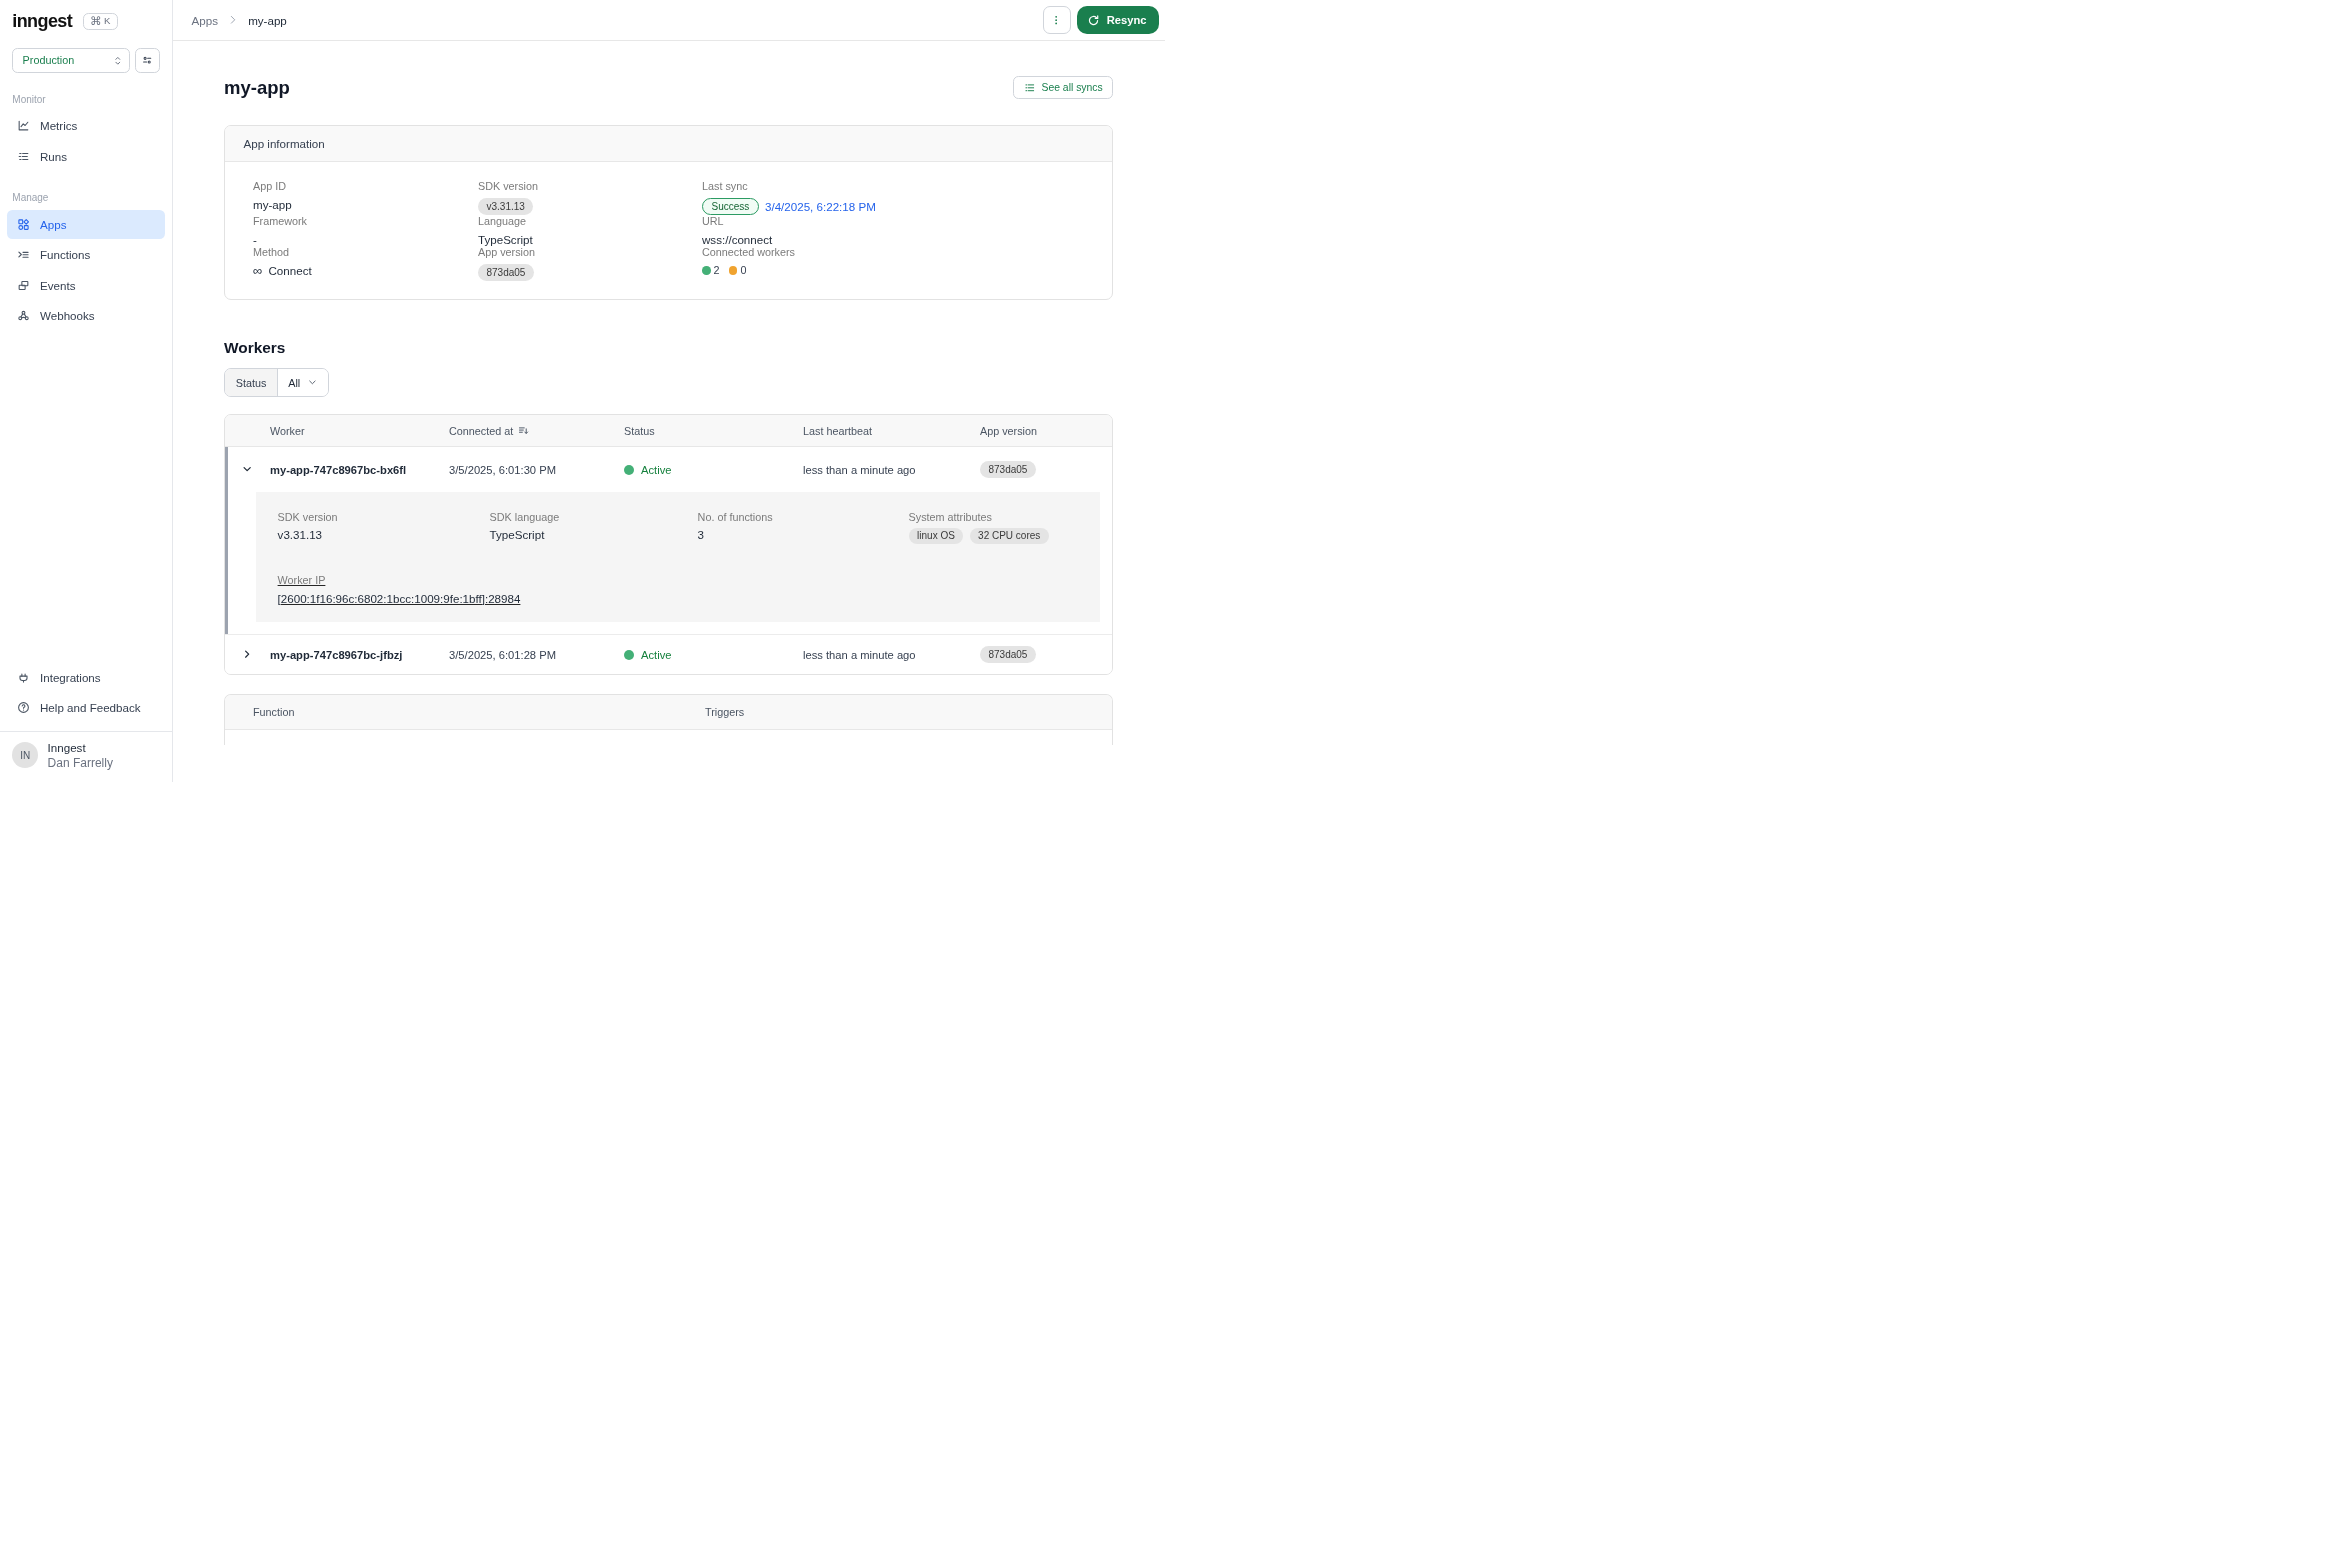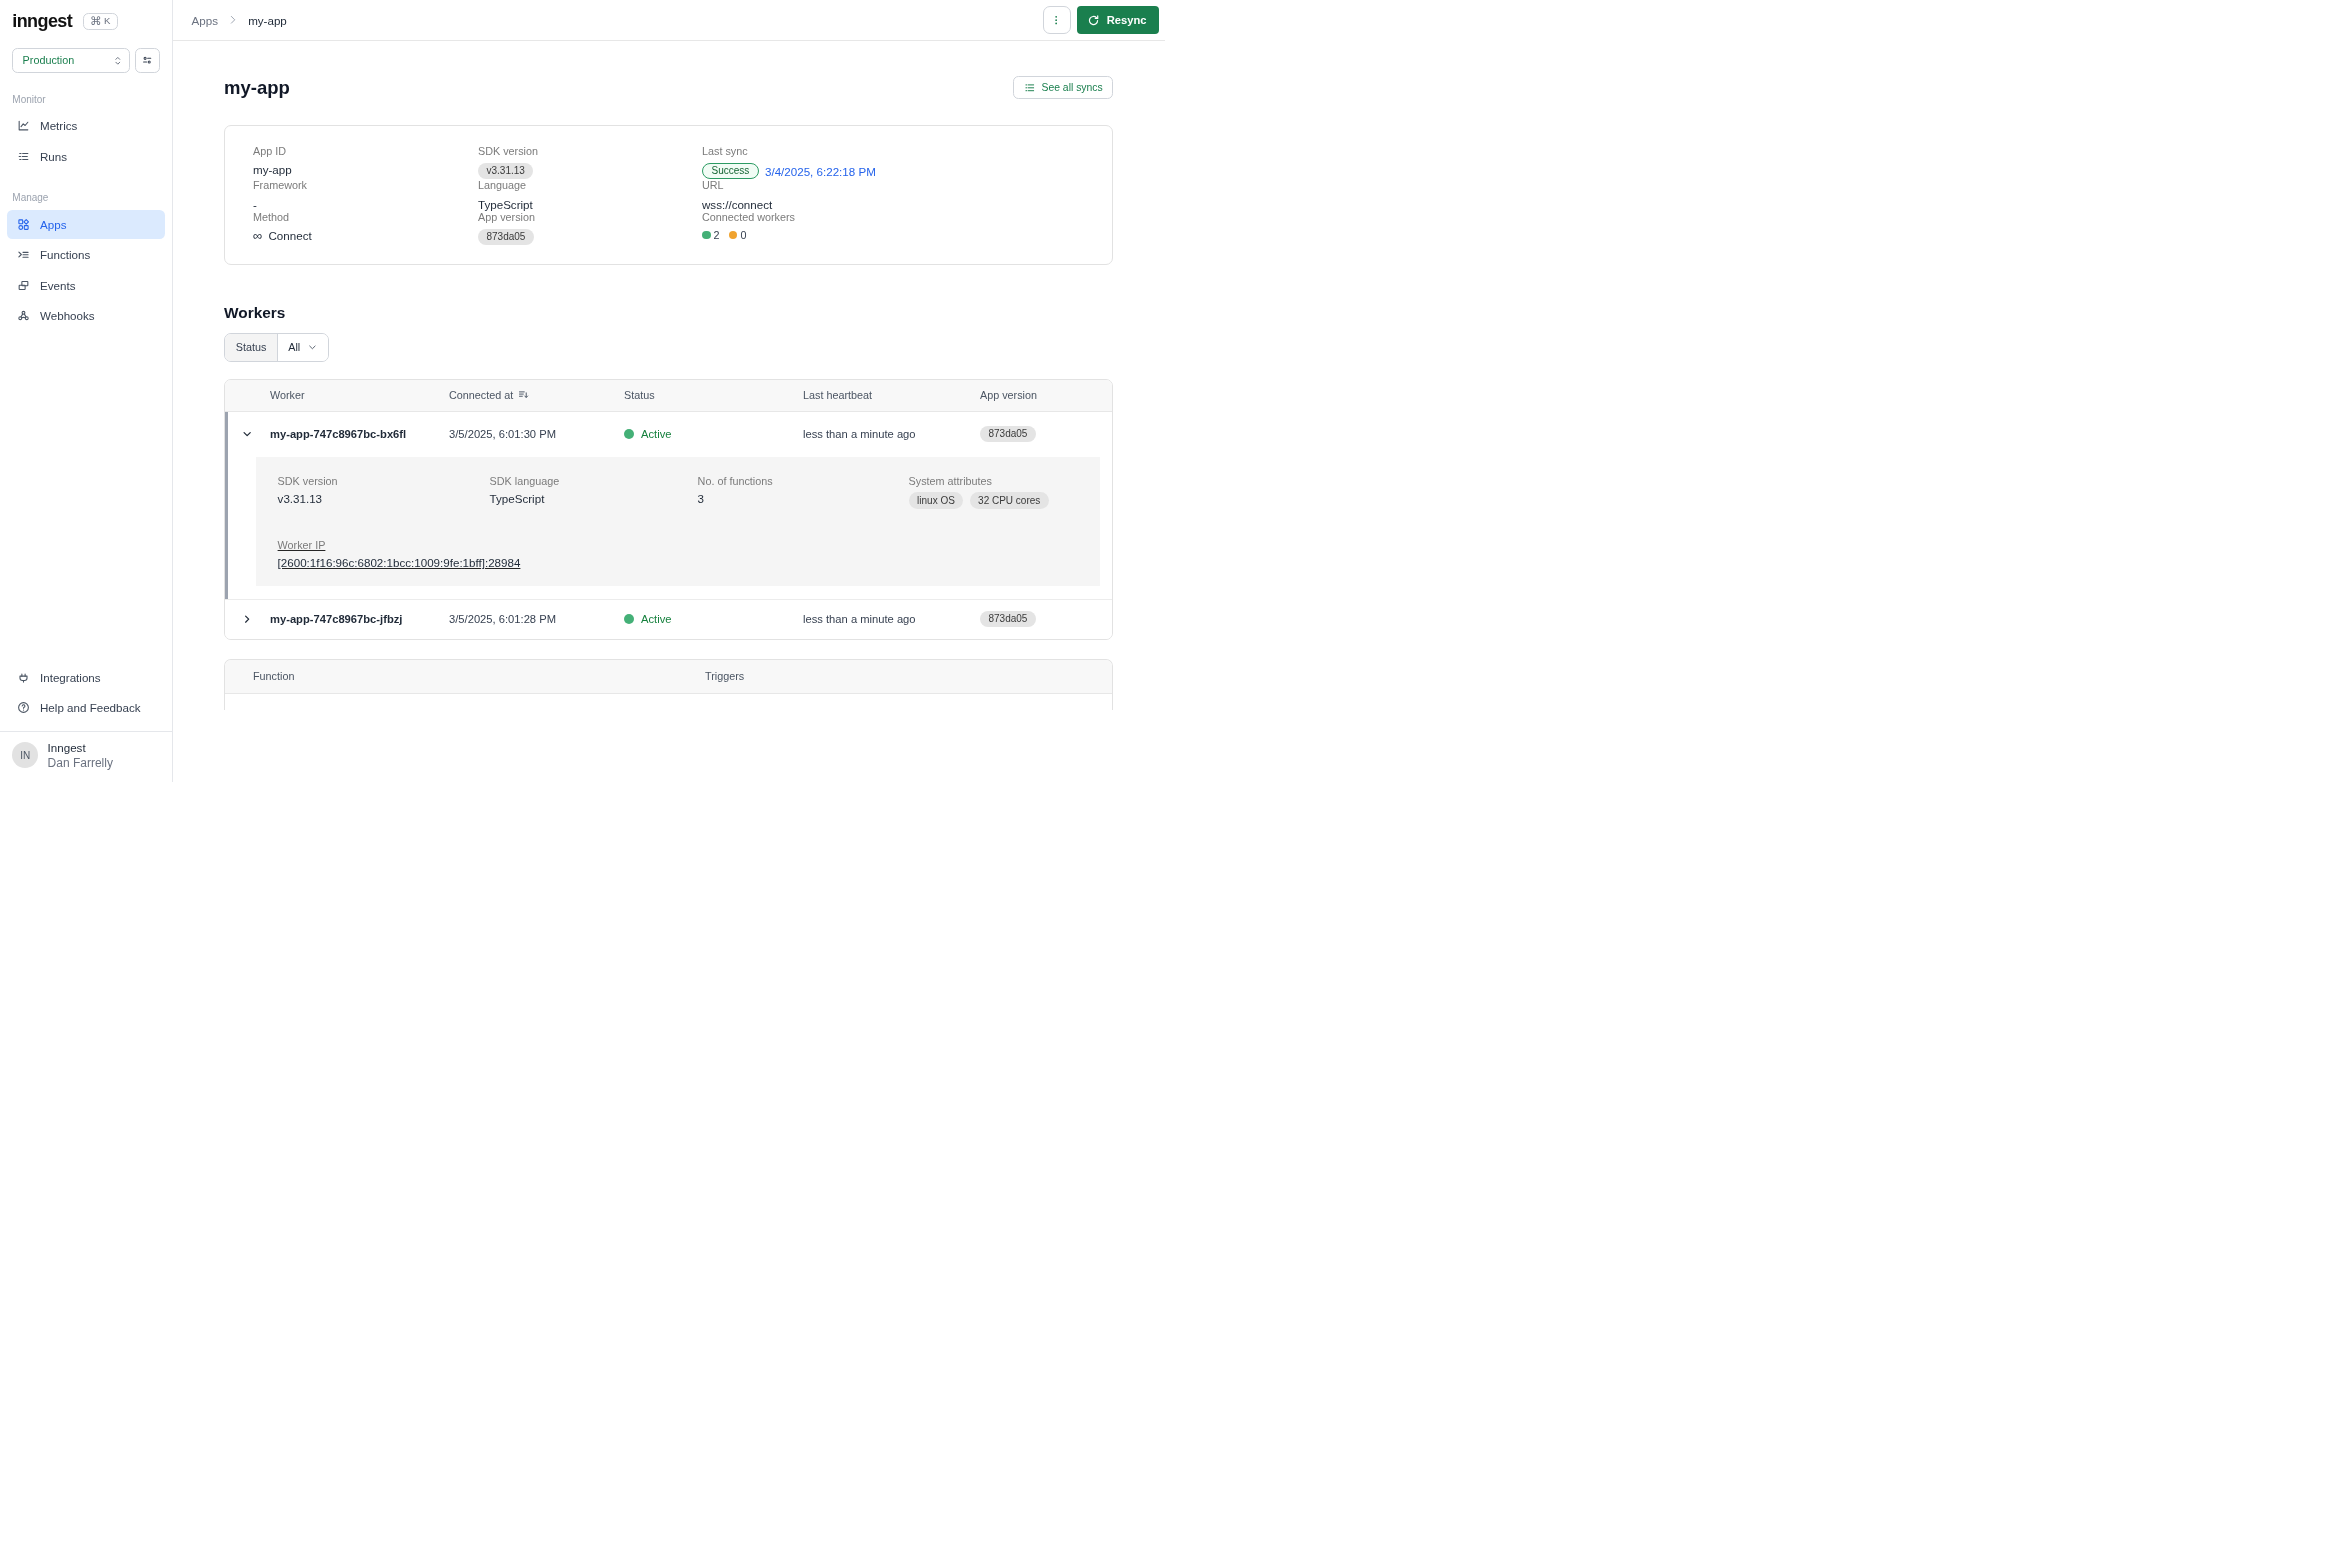--- a/index.html
+++ b/index.html
@@ -33,21 +33,21 @@
 
   
   .main { flex:1; display:flex; flex-direction:column; min-width:0; }
   .topbar { height:41px; flex:0 0 41px; border-bottom:0.8px solid #e7e7e7; display:flex; align-items:center; justify-content:space-between; padding:0 6.2px 0 18.5px; }
   .crumbs { display:flex; align-items:center; gap:9.3px; font-size:11.6px; }
   .crumb-root { color:#6b7280; cursor:pointer; }
   .crumb-sep { color:#9ca3af; }
   .crumb-cur { color:#1f2937; }
   .top-actions { display:flex; align-items:center; gap:6.2px; }
   .kebab-btn { width:28px; height:28px; border:0.8px solid #d1d5db; border-radius:7px; color:#1a7f4e; display:grid; place-items:center; background:#fff; }
-  .resync-btn { height:28px; background:#1a7f4e; color:#fff; border-radius:4px; display:flex; align-items:center; gap:7px; padding:0 12.3px 0 10px; font-size:11.2px; font-weight:600; }
+  .resync-btn { height:28px; background:#1a7f4e; color:#fff; border-radius:10px; display:flex; align-items:center; gap:7px; padding:0 12.3px 0 10px; font-size:11.2px; font-weight:600; }
 
   .content { flex:1; overflow:hidden; padding:0 52px 0 51px; }
   .title-row { margin-top:35px; display:flex; align-items:center; justify-content:space-between; }
   .page-title { font-size:18.5px; font-weight:700; color:#111827; }
   .see-all-btn { height:23px; border:0.8px solid #d1d5db; border-radius:5.4px; background:#fff; color:#1a7f4e; font-size:10.4px; font-weight:500; display:flex; align-items:center; gap:6.2px; padding:0 9.3px; }
 
   .card { border:0.8px solid #e2e2e2; border-radius:7px; overflow:hidden; background:#fff; }
   .info-card { margin-top:26px; }
   .card-head { background:#f9f9f9; border-bottom:0.8px solid #e7e7e7; padding:10.8px 18.5px; font-size:11.6px; color:#374151; }
   .info-grid { display:grid; grid-template-columns:225px 224px 1fr; padding:18.5px 28px; row-gap:0; }
@@ -275,20 +275,21 @@
                 <path d="M4 18h2"></path>
                 <path d="M9 18h11"></path>
               </svg>
           </span>
           <span>See all syncs</span>
         </button>
       </div>
 
       
       <section class="card info-card">
+        <div class="card-head">App information</div>
         <div class="info-grid">
           <div>
             <div class="lbl">App ID</div>
             <div class="val">my-app</div>
           </div>
           <div>
             <div class="lbl">SDK version</div>
             <div><span class="chip">v3.31.13</span></div>
           </div>
           <div>

